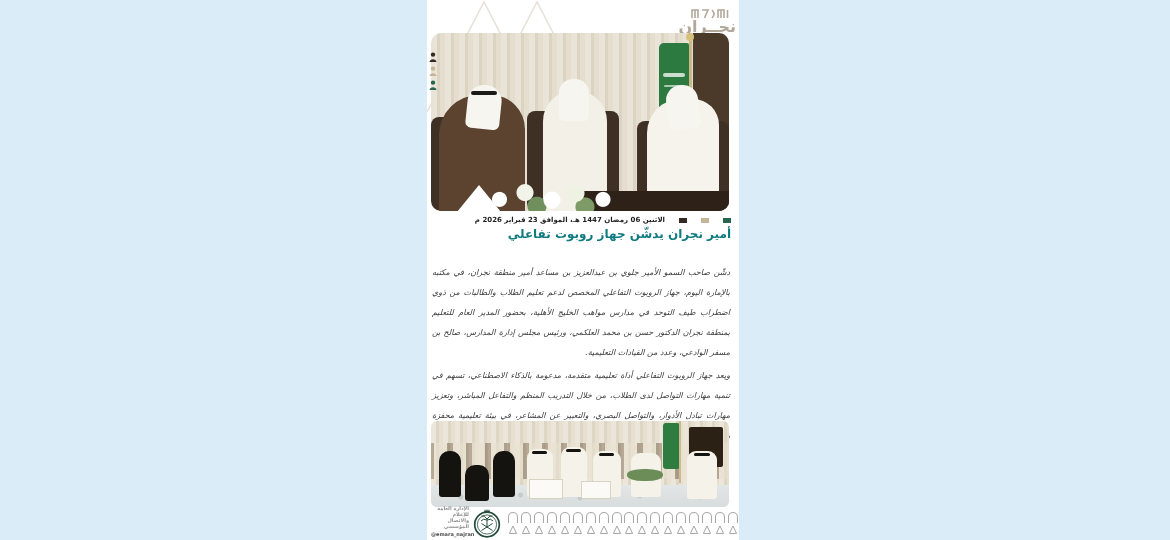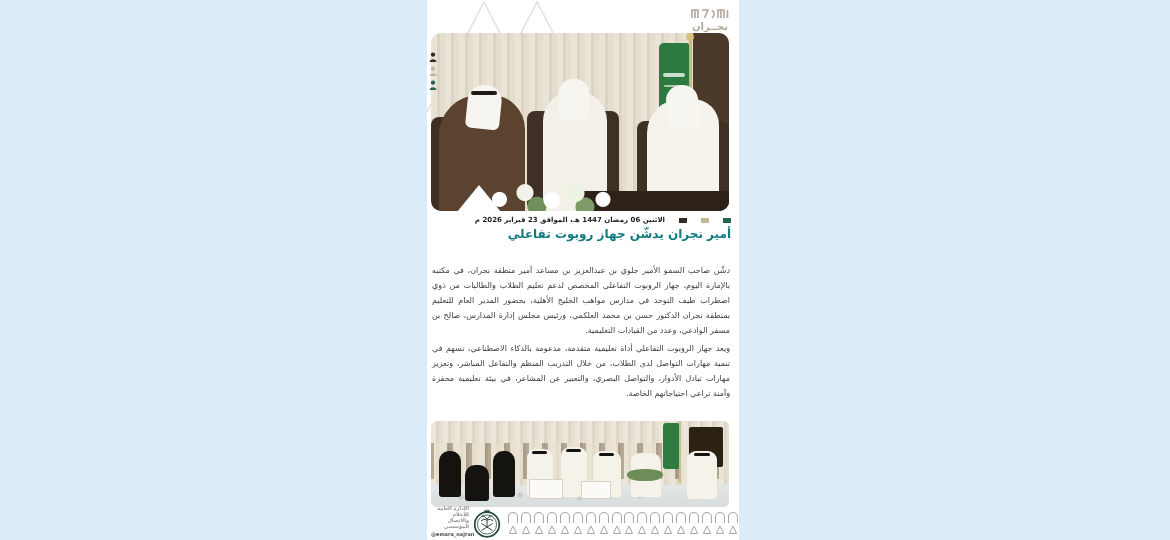--- a/index.html
+++ b/index.html
@@ -15,21 +15,21 @@
   }
   
   .zigzag { position:absolute; left:0; top:0; z-index:1; }
   
   .brand {
     position:absolute; top:7px; right:3px; width:52px; text-align:center;
     color:#b2a89a; z-index:2;
   }
   .brand .musnad { display:block; margin:0 auto; }
   .brand .name {
-    display:block; font-size:10px; font-weight:bold; letter-spacing:1px;
+    display:block; font-size:16px; font-weight:bold; letter-spacing:1px;
     color:#b2a89a; line-height:13px; direction:rtl;
   }
   
   .share-col {
     position:absolute; left:2px; top:52px; display:flex; flex-direction:column;
     gap:4px; z-index:3;
   }
   .person { width:8px; height:10px; display:block; cursor:pointer; }
   
   .photo1 {
@@ -82,22 +82,22 @@
   .date-text { font-size:7px; font-weight:bold; color:#1d1d1d; direction:rtl; }
   .marker { width:8px; height:5px; display:inline-block; }
   
   .headline {
     position:absolute; top:227px; left:8px; right:8px; text-align:right;
     font-weight:bold; font-size:12px; line-height:15.5px; direction:rtl; z-index:2;
   }
   
   .body-text {
     position:absolute; top:263px; left:5px; right:9px; direction:rtl;
-    text-align:justify; color:#3d3d3d; font-size:8px; line-height:15px;
-    font-weight:500; z-index:2;
+    text-align:justify; color:#3d3d3d; font-size:8px; line-height:20px;
+    font-weight:500; z-index:2;font-style:italic;
   }
   .body-text p { margin-bottom:3px; }
   
   .footer { position:absolute; left:0; bottom:0; width:312px; height:33px; z-index:2; }
   .dept {
     position:absolute; left:2px; bottom:3px; width:40px; text-align:right;
     direction:rtl; color:#8f8f8f; font-size:5px; line-height:6px; font-weight:bold;
   }
   .dept .handle { color:#4a4a4a; font-size:5px; direction:ltr; display:flex; align-items:center; gap:2px; justify-content:flex-start; margin-top:2px; }
   .handle-dot { width:4px; height:4px; background:#33302b; border-radius:1px; display:inline-block; }

